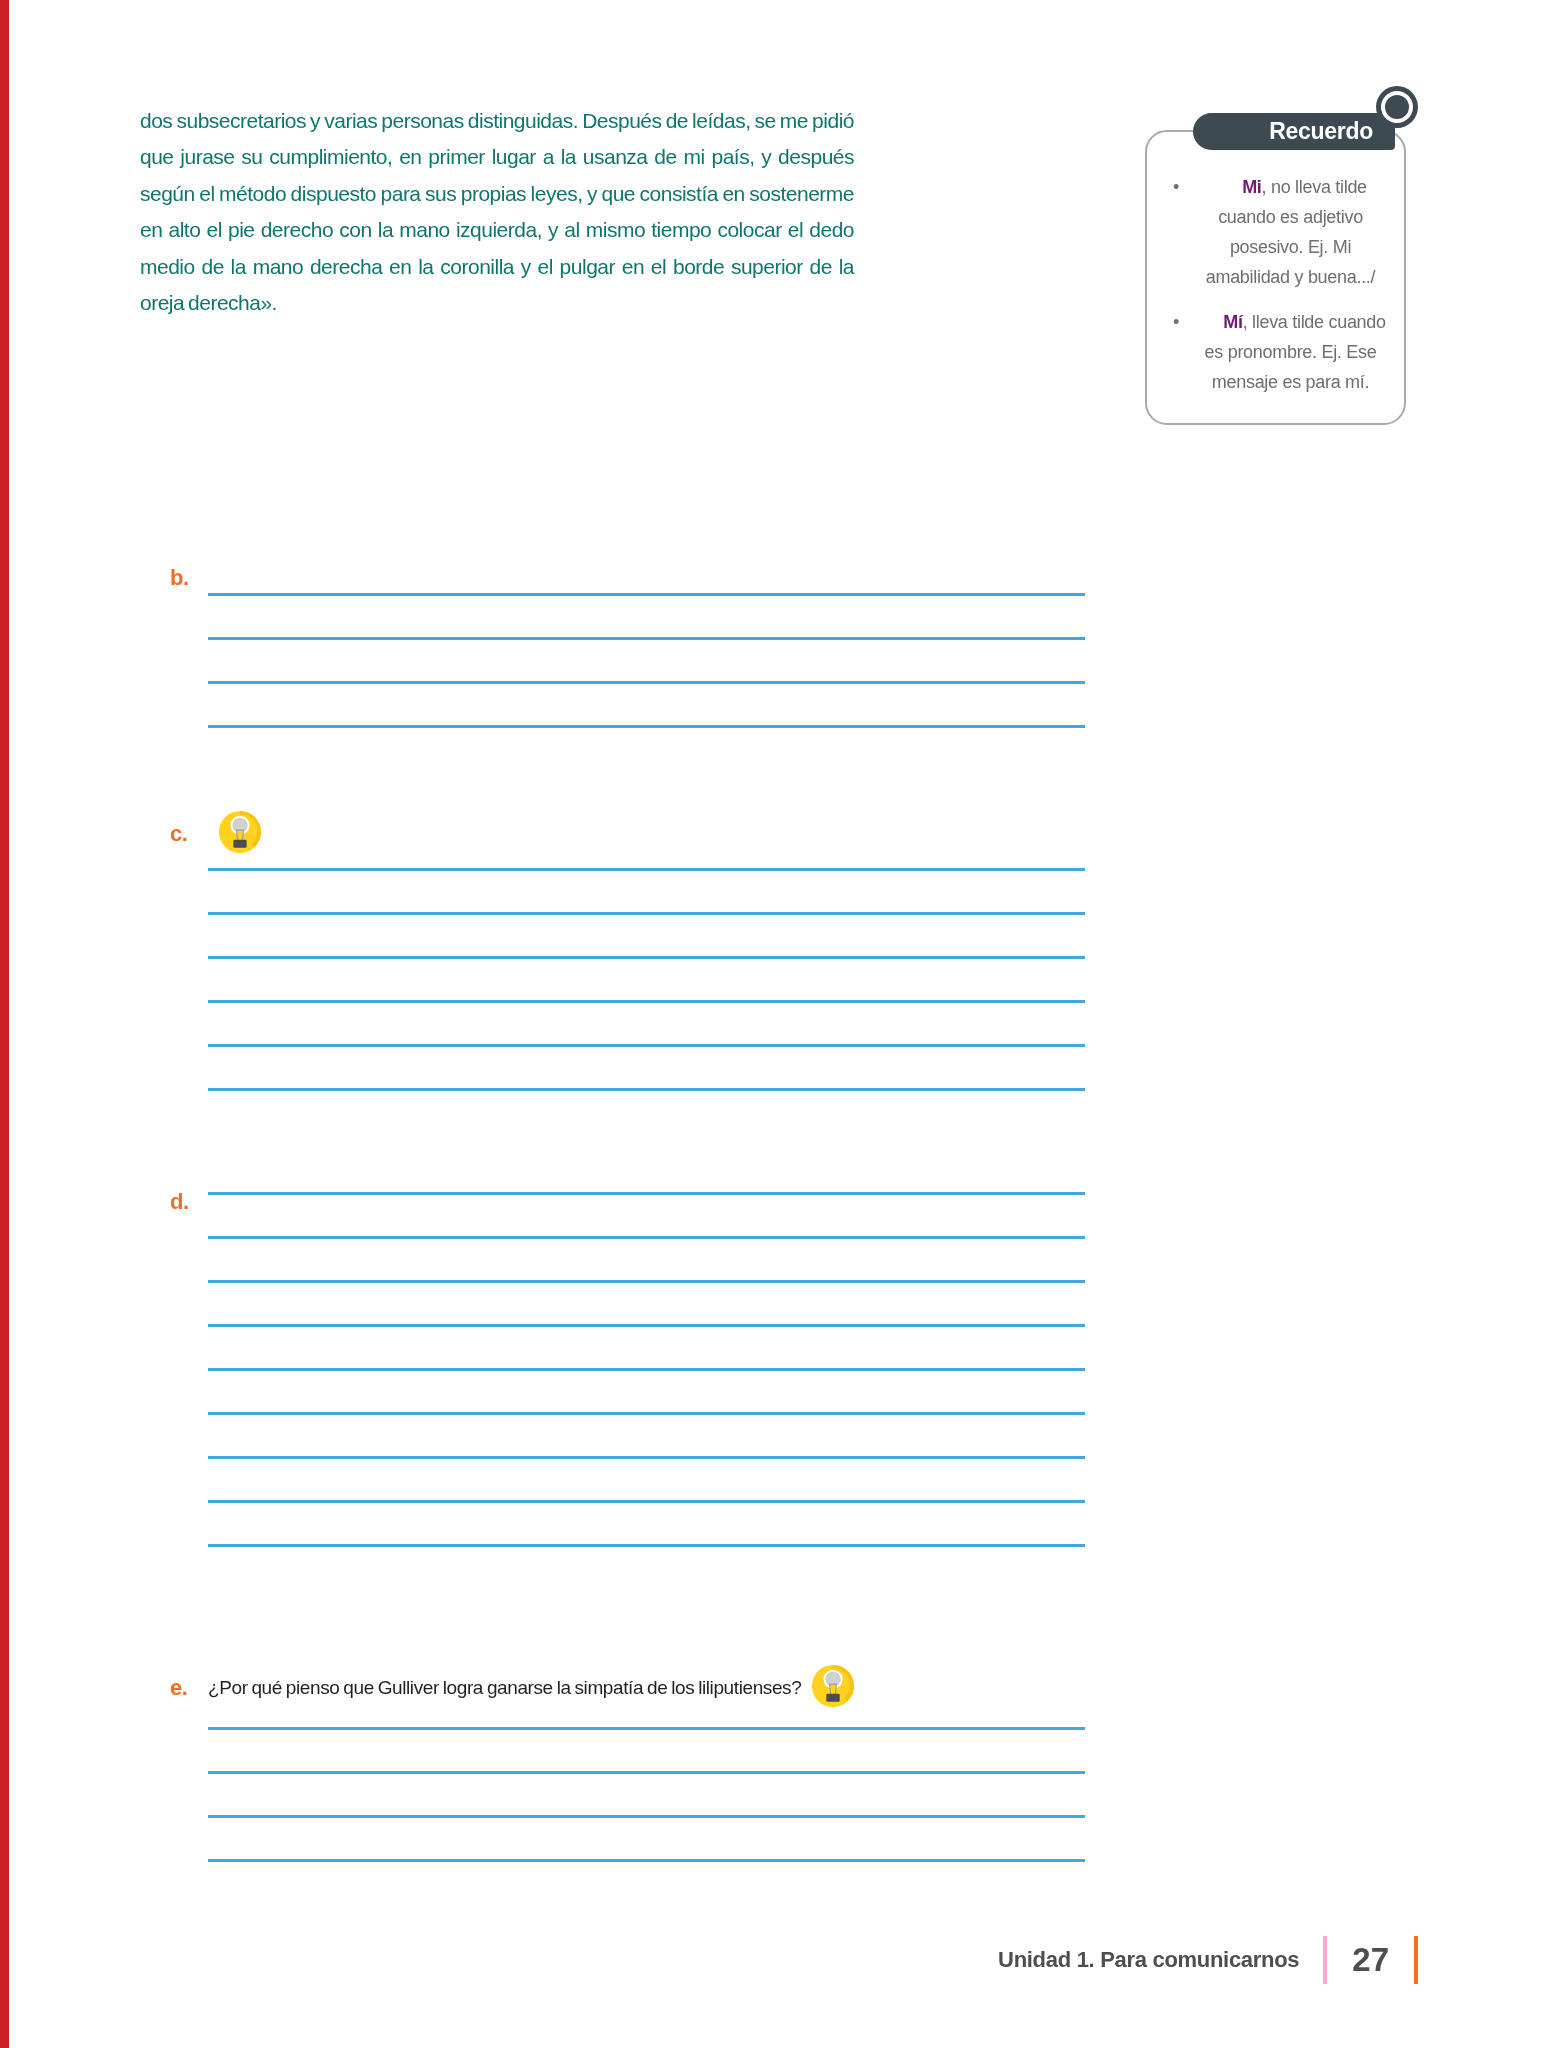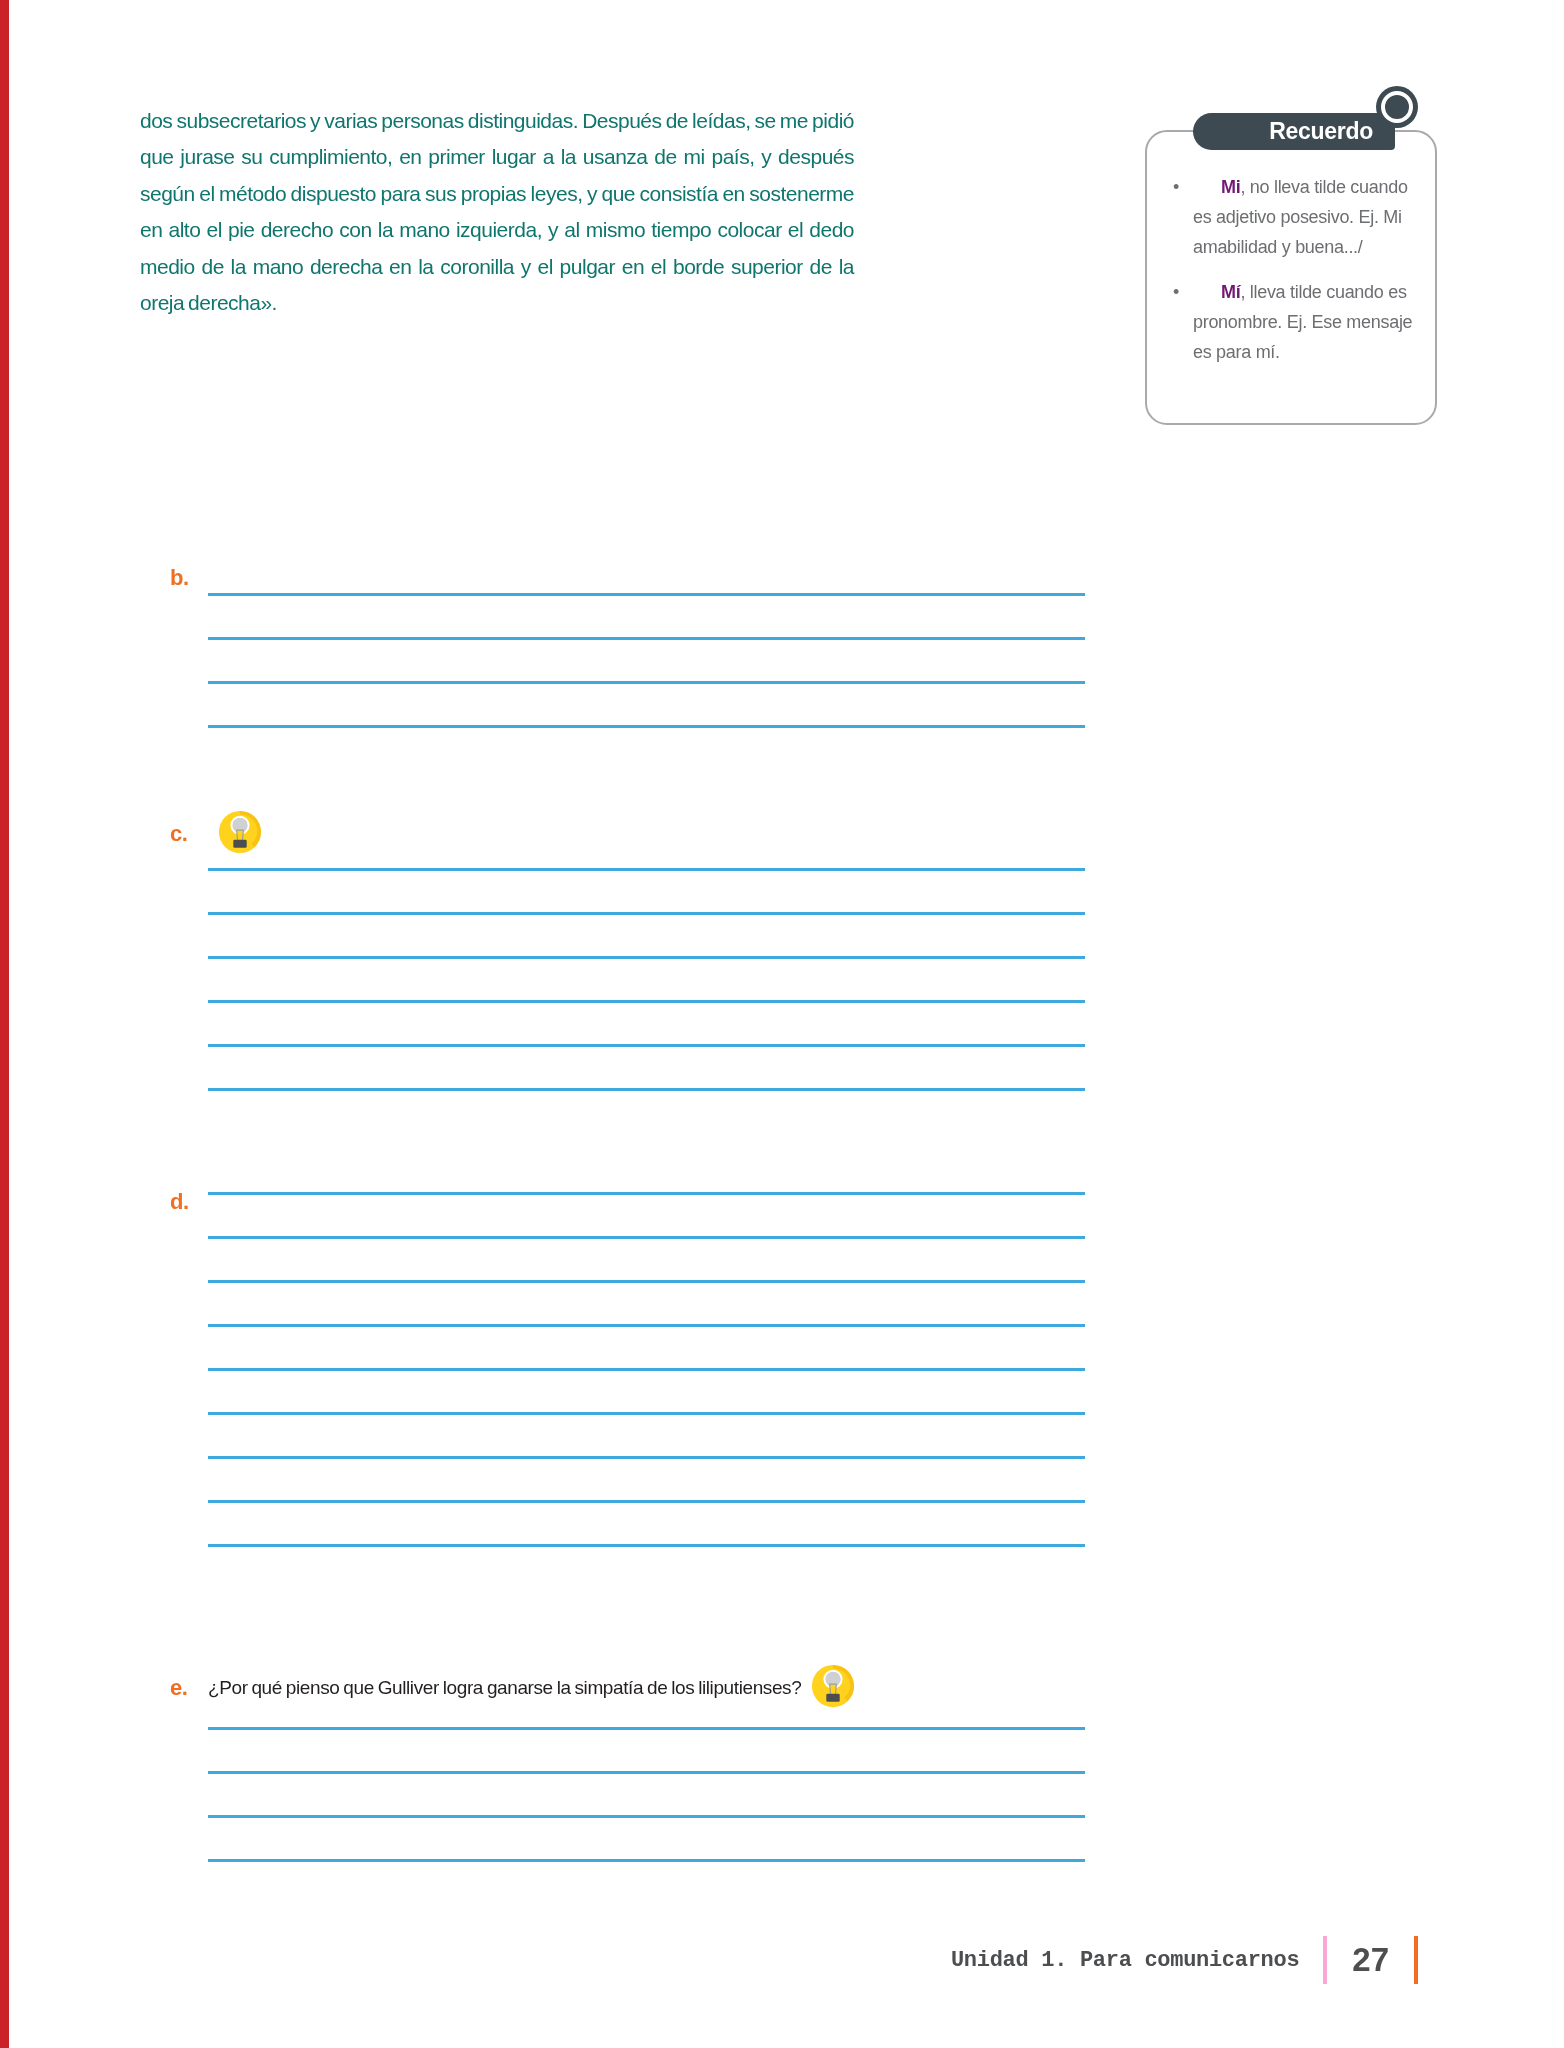--- a/index.html
+++ b/index.html
@@ -23,23 +23,24 @@
     letter-spacing:-0.5px;word-spacing:-1.5px;
     text-align:justify;color:#0f766e;
   }
   .author-line{
     position:absolute;left:140px;top:398px;width:945px;
     text-align:right;font-size:20px;letter-spacing:-0.3px;color:#414042;
   }
   .author-label{color:#ef7022;}
   
   .memo{
-    position:absolute;left:1145px;top:130px;width:292px;height:295px;
+    position:absolute;left:1145px;top:130px;width:261px;height:295px;
     border:2.5px solid #a7a9ac;border-radius:22px;background:#fff;
     box-sizing:border-box;
+    text-align:center;
   }
   .memo-header{
     position:absolute;left:46px;top:-19px;width:202px;height:37px;
     background:#3d4a52;border-radius:19px 4px 4px 19px;
     display:flex;align-items:center;justify-content:flex-end;
     padding-right:22px;box-sizing:border-box;z-index:2;
   }
   .memo-title{color:#ffffff;font-weight:bold;font-size:23px;letter-spacing:-0.3px;}
   .memo-circle{
     position:absolute;right:-18px;top:-22px;width:24px;height:24px;
@@ -77,21 +78,20 @@
   .ans-line{height:41px;border-top:3px solid #3fa8dc;}
   .tip-icon{vertical-align:middle;margin-left:9px;margin-top:-6px;display:inline-block;}
   
   .footer{
     position:absolute;top:1936px;right:146px;
     display:flex;align-items:center;
   }
   .footer-unit{
     font-size:22px;font-weight:bold;color:#4d4e50;letter-spacing:-0.3px;
     margin-right:24px;
-    font-family:Liberation Mono, monospace;
   }
   .page-num-box{
     height:48px;padding:0 25px;
     border-left:4px solid #f9a8d4;border-right:4px solid #f26f21;
     display:flex;align-items:center;
   }
   .page-num{font-size:33px;font-weight:bold;color:#4d4e50;}
 </style>
 </head>
 <body>

